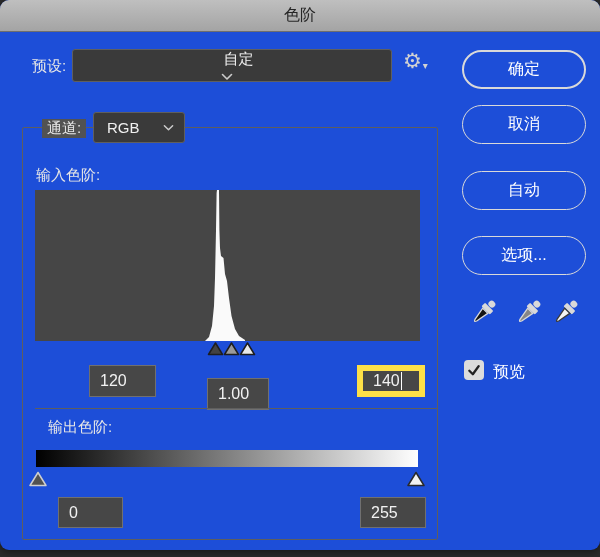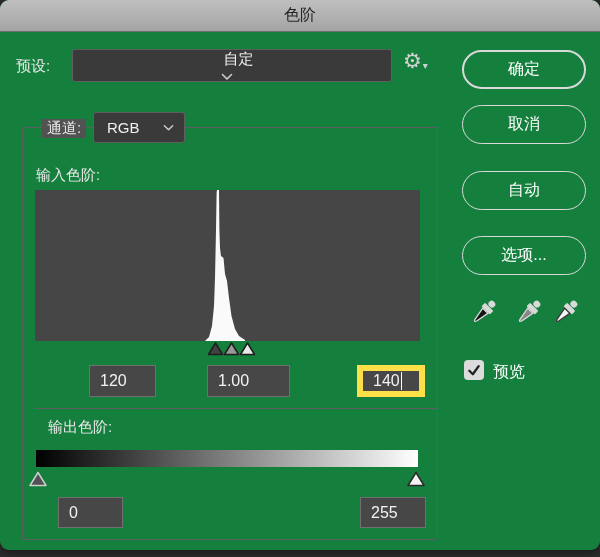--- a/index.html
+++ b/index.html
@@ -5,21 +5,21 @@
   html,body{margin:0;padding:0;}
   body{
     width:600px;height:557px;
     background:#2b2b2b;
     font-family:"Liberation Sans","DejaVu Sans",sans-serif;
     -webkit-font-smoothing:antialiased;
     position:relative;overflow:hidden;
   }
   .dialog{
     position:absolute;left:0;top:0;width:600px;height:550px;
-    background:#15803d;border-radius:9px;overflow:hidden;
+    background:#1d4ed8;border-radius:9px;overflow:hidden;
     box-shadow:0 2px 8px rgba(0,0,0,.5);
   }
   .titlebar{
     position:absolute;left:0;top:0;width:100%;height:31px;
     background:linear-gradient(#bfbfbf,#a4a4a4);
     border-bottom:1px solid #6e6e6e;
     display:flex;align-items:center;justify-content:center;
     font-size:16px;font-weight:500;color:#262626;
   }
   .label{position:absolute;color:#e6e6e6;font-size:15px;white-space:nowrap;}
@@ -74,21 +74,21 @@
 </style>
 </head>
 <body>
 
 <div class="dialog">
 
   <div class="titlebar">
     <span>色阶</span>
   </div>
 
-  <div class="label" style="left:16px;top:57px;">预设:</div>
+  <div class="label" style="left:32px;top:57px;">预设:</div>
   <div class="select" style="left:72px;top:49px;width:320px;height:33px;flex-direction:column;">
     <span class="sel-text">自定</span>
     <svg width="12" height="8" viewBox="0 0 12 8">
       <polyline points="1.5,1.5 6,6 10.5,1.5" fill="none" stroke="#cccccc" stroke-width="1.6" stroke-linecap="round" stroke-linejoin="round"></polyline>
     </svg>
   </div>
   <div class="gear">
     <span>⚙</span>
       <span class="caret-dn">▾</span>
   </div>
@@ -122,21 +122,21 @@
   <svg class="marker" style="left:223px;top:341px;" width="17" height="16" viewBox="0 0 17 16">
     <polygon points="8.5,2 15.5,13.5 1.5,13.5" fill="#9a9a9a" stroke="#1e1e1e" stroke-width="1.5" stroke-linejoin="round"></polygon>
   </svg>
   <svg class="marker" style="left:239px;top:341px;" width="17" height="16" viewBox="0 0 17 16">
     <polygon points="8.5,2 15.5,13.5 1.5,13.5" fill="#e9e9e9" stroke="#1e1e1e" stroke-width="1.5" stroke-linejoin="round"></polygon>
   </svg>
 
   <div class="field" style="left:57px;top:365px;width:67px;margin-left:32px;">
     <span>120</span>
   </div>
-  <div class="field" style="left:207px;top:365px;width:83px;">
+  <div class="field" style="left:207px;top:378px;width:62px;">
     <span>1.00</span>
   </div>
   <div class="field focused" style="left:357px;top:365px;width:68px;">
     <span>140</span>
       <span class="caret"></span>
   </div>
 
   <div class="divider"></div>
 
   <div class="label" style="left:36px;top:418px;margin-left:12px;">输出色阶:</div>

